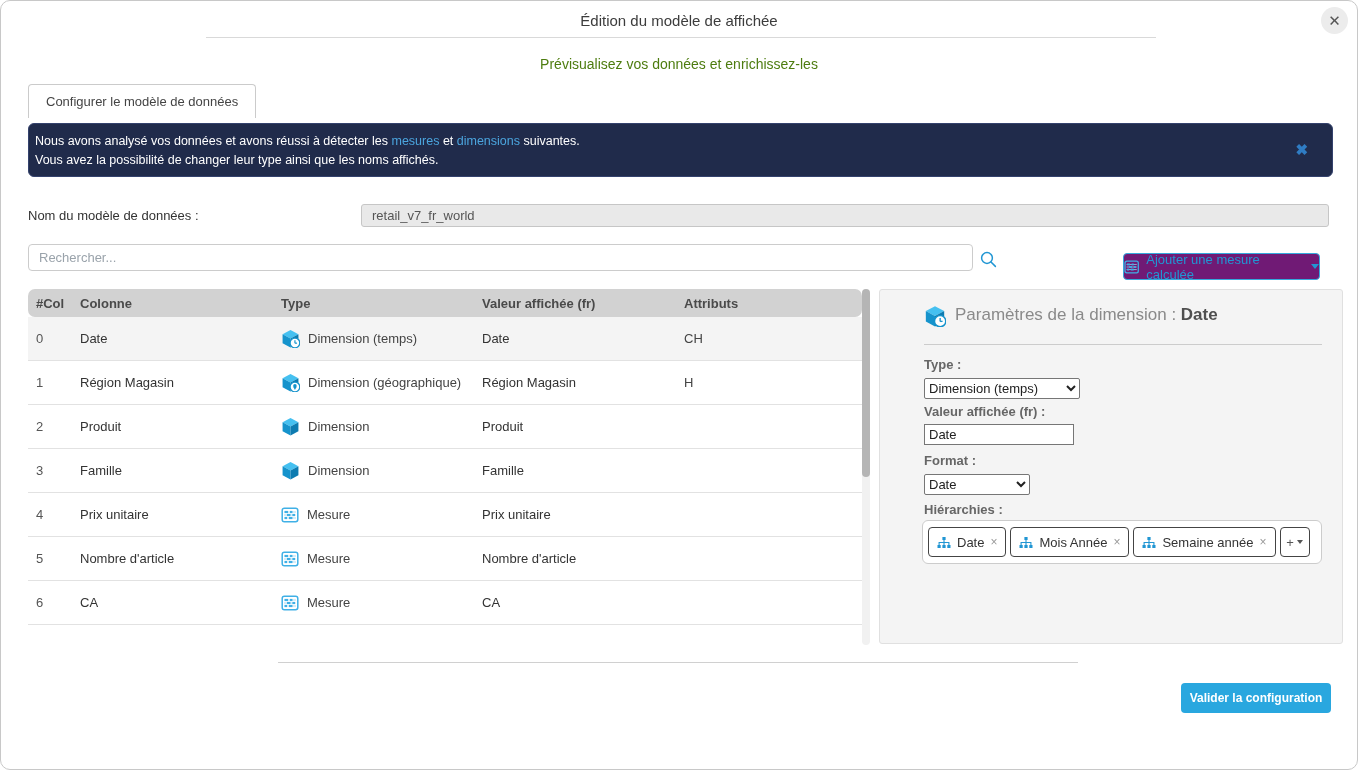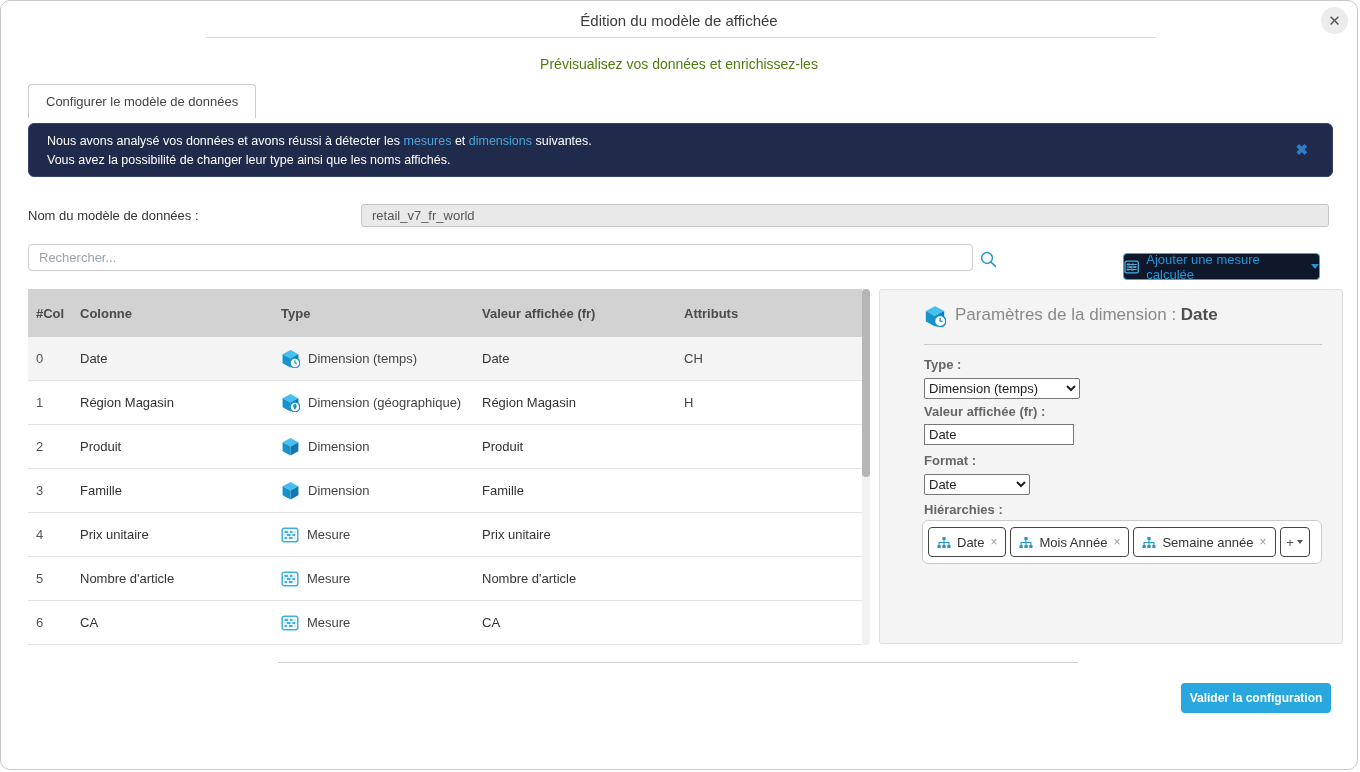--- a/index.html
+++ b/index.html
@@ -16,44 +16,44 @@
     display:flex; align-items:center; justify-content:center; font-size:15px; color:#555; cursor:pointer; }
   .title-divider { top:36px; left:205px; width:950px; height:1px; background:#d9d9d9; }
   .subtitle { top:55px; left:0; width:100%; text-align:center; font-size:14px; color:#4d7c0f; }
 
   
   .tab { left:27px; top:83px; height:34px; line-height:33px; padding:0 17px; font-size:13px; color:#444;
     border:1px solid #cbcbcb; border-bottom:none; border-radius:4px 4px 0 0; background:#fff; }
 
   
   .banner { left:27px; top:122px; width:1305px; height:54px; background:#202b4b; border:1px solid #34426d;
-    border-radius:6px; color:#fff; font-size:12.5px; line-height:19px; padding:8px 40px 8px 18px; }
+    border-radius:6px; color:#fff; font-size:12.5px; line-height:19px; padding:8px 40px 8px 6px; }
   .banner a { color:#4ba5de; text-decoration:none; cursor:pointer; }
   .banner-close { position:absolute; right:24px; top:16px; color:#2f7cc3; font-size:15px; font-weight:bold; cursor:pointer; }
 
   
   .model-label { left:27px; top:207px; font-size:13px; color:#333; }
   .model-input { left:360px; top:203px; width:968px; height:23px; background:#e9e9e9; border:1px solid #c6c6c6;
     border-radius:3px; padding:0 10px; font-size:13px; color:#555; font-family:"Liberation Sans",sans-serif; }
 
   
   .search-input { left:27px; top:243px; width:945px; height:27px; border:1px solid #ccc; border-radius:4px;
     padding:0 10px; font-size:13px; color:#333; font-family:"Liberation Sans",sans-serif; }
   .search-input::placeholder { color:#9aa3ab; }
   .search-icon { left:978px; top:249px; cursor:pointer; }
-  .add-measure-btn { left:1122px; top:252px; width:197px; height:27px; background:#0f172a; border:1px solid #35a9dd;
+  .add-measure-btn { left:1122px; top:252px; width:197px; height:27px; background:#701a75; border:1px solid #35a9dd;
     border-radius:4px; color:#2196d3; font-size:13px; display:flex; align-items:center; justify-content:center;
     gap:7px; cursor:pointer; }
   .caret-down { width:0; height:0; border-left:4px solid transparent; border-right:4px solid transparent;
     border-top:5px solid #2196d3; }
 
   
   .tbl { left:27px; top:288px; width:834px; }
   .tbl-row { display:grid; grid-template-columns:44px 201px 201px 202px 1fr; align-items:center; padding-left:8px; }
-  .tbl-head { height:48px; background:#d2d2d2; font-size:13px; font-weight:bold; color:#4a4a4a; }
+  .tbl-head { height:28px; background:#d2d2d2; font-size:13px; font-weight:bold; color:#4a4a4a;border-radius:7px; }
   .tbl-body-row { height:44px; background:#fff; border-bottom:1px solid #e2e2e2; font-size:13px; color:#333; }
   .tbl-body-row.selected { background:#f4f4f4; }
   .cell-type { display:flex; align-items:center; gap:8px; color:#444; }
   .cell-idx { color:#555; }
   .cell-attr { color:#444; }
 
   
   .tbl-scroll-track { left:861px; top:288px; width:8px; height:356px; background:#f1f1f1; border-radius:4px; }
   .tbl-scroll-thumb { position:absolute; left:0; top:0; width:8px; height:188px; background:#b5b5b5; border-radius:4px; }
 

